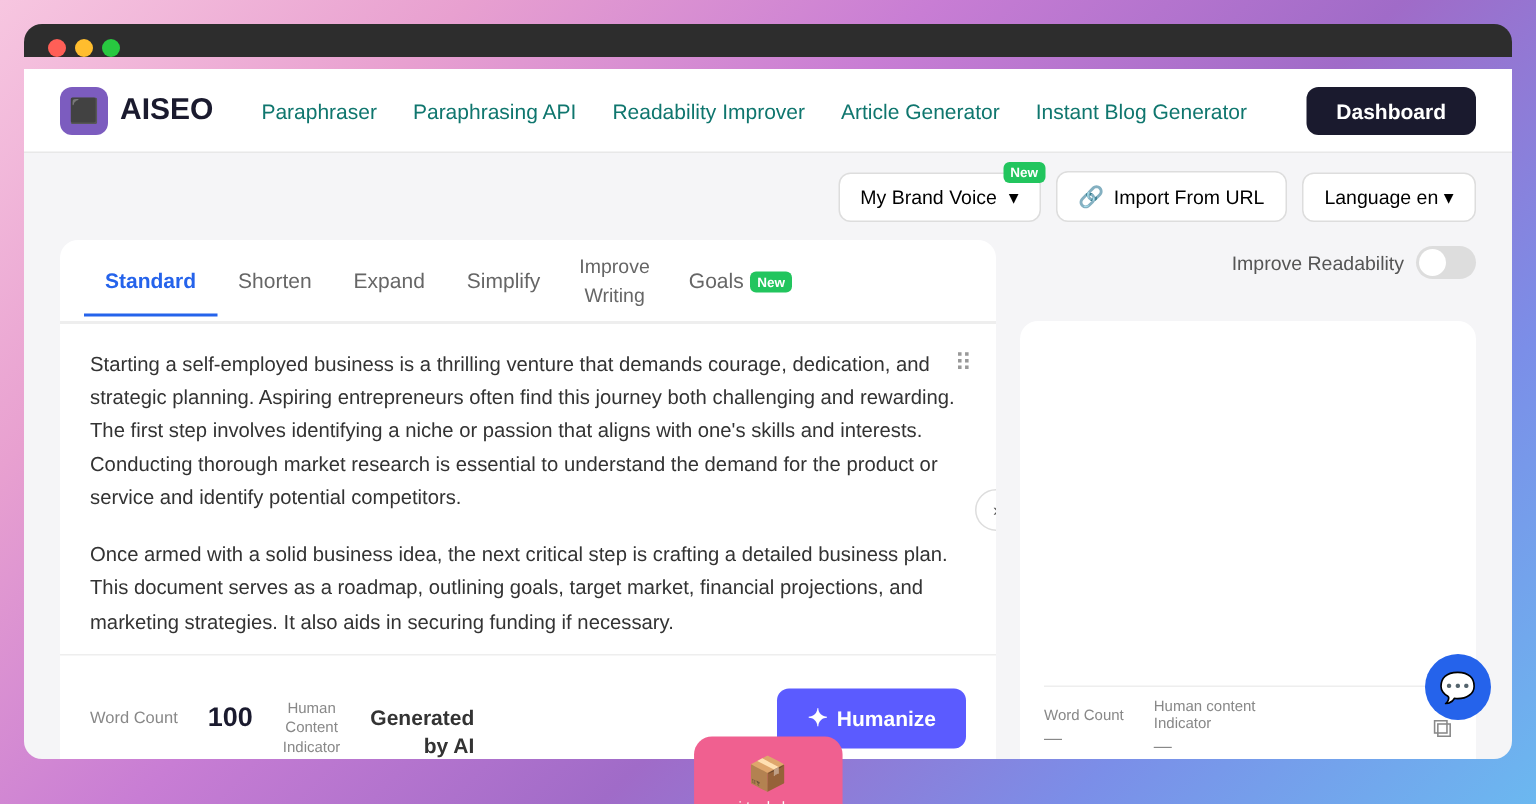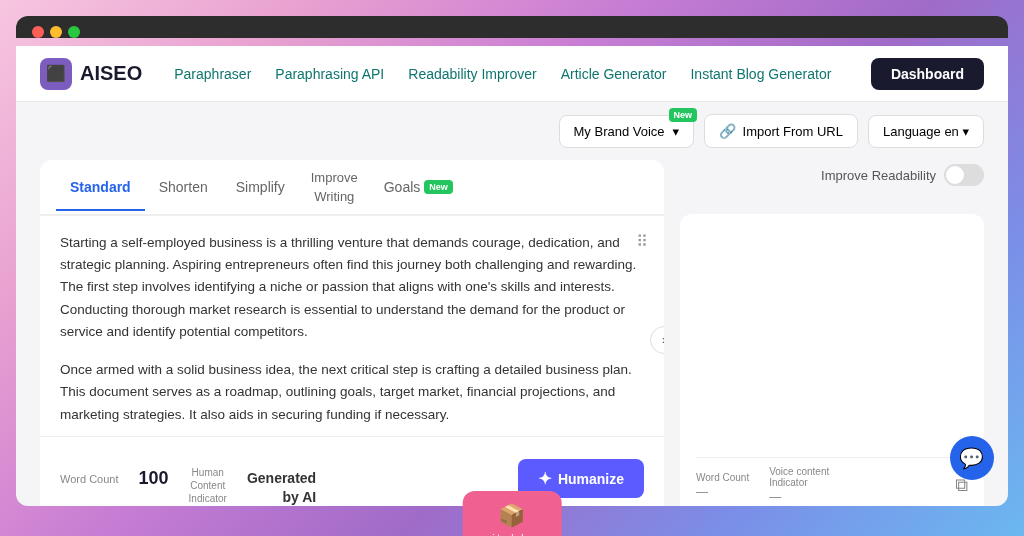--- a/index.html
+++ b/index.html
@@ -191,21 +191,21 @@
       content: '';
       position: absolute;
       bottom: -2px;
       left: 0;
       right: 0;
       height: 2px;
       background: #2563eb;
     }
     .tab-goals {
       display: flex;
-      align-items: center;
+      align-items: flex-end;
       gap: 4px;
       padding: 14px 14px;
       font-size: 14px;
       color: #666;
       cursor: pointer;
     }
     .goals-badge {
       background: #22c55e;
       color: white;
       font-size: 9px;
@@ -491,20 +491,23 @@
       <div class="left-panel">
 
         <div class="tabs-row">
           <div class="tab active">
             <span>Standard</span>
           </div>
           <div class="tab">
             <span>Shorten</span>
           </div>
           <div class="tab">
+            <span>Expand</span>
+          </div>
+          <div class="tab">
             <span>Simplify</span>
           </div>
           <div class="tab" style="text-align:center; line-height: 1.3; padding: 8px 12px;">
             <span style="font-size:13px;">Improve<br>Writing</span>
           </div>
           <div class="tab-goals">
             <span>Goals</span>
             <span class="goals-badge">New</span>
           </div>
         </div>
@@ -546,21 +549,21 @@
         </div>
 
         <div class="right-content">
           <div style="flex: 1;"></div>
           <div class="right-bottom-bar">
             <div class="right-word-count">
               <span class="rwc-label">Word Count</span>
               <span class="rwc-value">—</span>
             </div>
             <div class="right-content-ind">
-              <span class="rci-label" style="white-space: pre-line;">Voice content
+              <span class="rci-label" style="white-space: pre-line;">Human content
 Indicator</span>
               <span class="rci-value">—</span>
             </div>
             <span class="copy-icon">⧉</span>
           </div>
         </div>
       </div>
     </div>
   </div>
 

